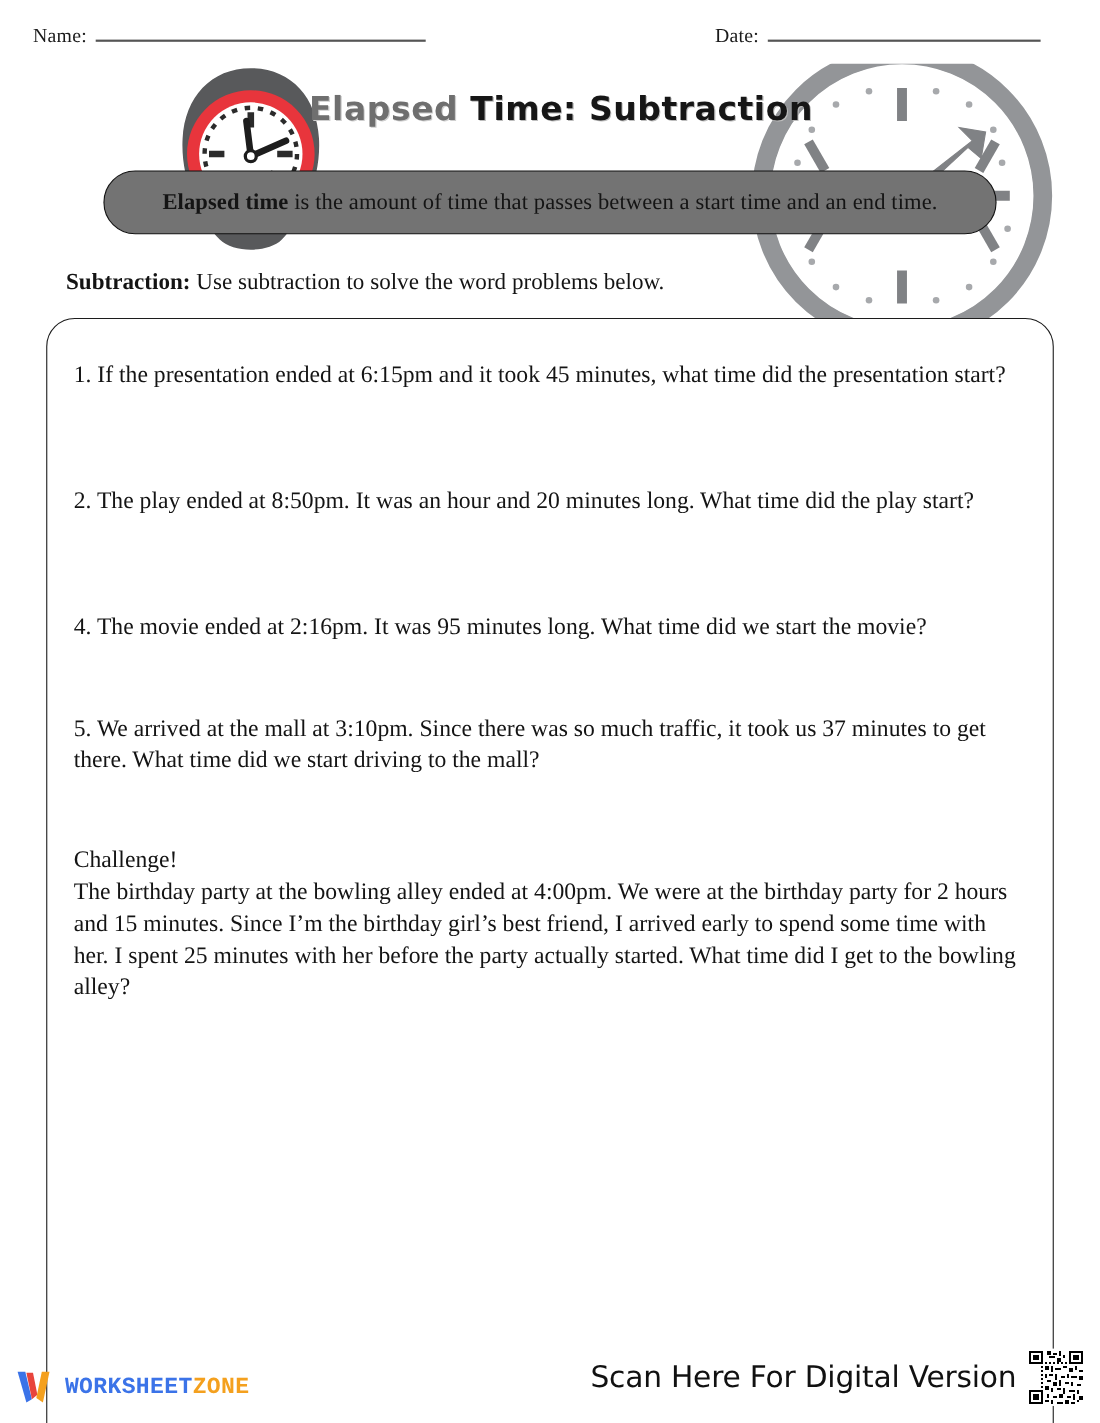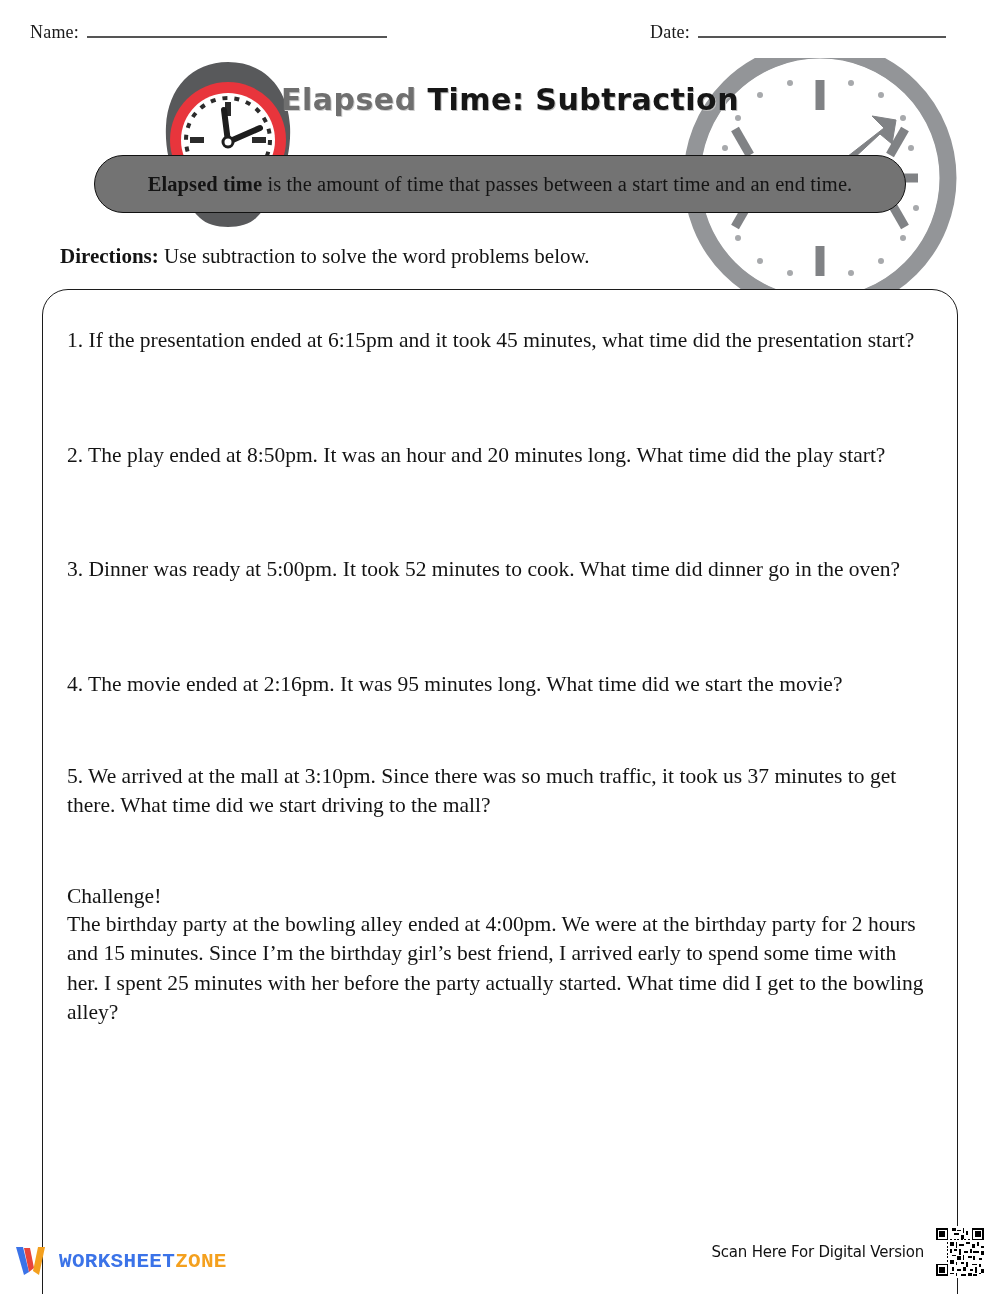--- a/index.html
+++ b/index.html
@@ -207,21 +207,21 @@
   .scan-wrap {
     position: absolute;
     right: 14px;
     bottom: 16px;
     display: flex;
     align-items: center;
     gap: 10px;
   }
   .scan-text {
     font-family: "DejaVu Sans", sans-serif;
-    font-size: 15px;
+    font-size: 27px;
     color: #111111;
     letter-spacing: -0.2px;
   }
   .qr {
     width: 52px;
     height: 52px;
     display: block;
     background: #ffffff;
   }
 </style>
@@ -324,27 +324,26 @@
   <span class="title-part-1">Elapsed </span><span class="title-part-2">Time: Subtraction</span>
 </div>
 
 <div class="definition-box">
   <div class="definition-text">
     <b>Elapsed time</b><span> is the amount of time that passes between a start time and an end time.</span>
   </div>
 </div>
 
 <div class="directions">
-  <b>Directions:</b><span> Use subtraction to solve the word problems below.</span>
+  <b>Subtraction:</b><span> Use subtraction to solve the word problems below.</span>
 </div>
 
 <div class="problems-panel">
   <p class="problem p1">1. If the presentation ended at 6:15pm and it took 45 minutes, what time did the presentation start?</p>
   <p class="problem p2">2. The play ended at 8:50pm. It was an hour and 20 minutes long. What time did the play start?</p>
-  <p class="problem p3">3. Dinner was ready at 5:00pm. It took 52 minutes to cook. What time did dinner go in the oven?</p>
   <p class="problem p4">4. The movie ended at 2:16pm. It was 95 minutes long. What time did we start the movie?</p>
   <p class="problem p5">5. We arrived at the mall at 3:10pm. Since there was so much traffic, it took us 37 minutes to get there. What time did we start driving to the mall?</p>
   <p class="challenge-title">Challenge!</p>
   <p class="challenge-body">The birthday party at the bowling alley ended at 4:00pm. We were at the birthday party for 2 hours and 15 minutes. Since I’m the birthday girl’s best friend, I arrived early to spend some time with her. I spent 25 minutes with her before the party actually started. What time did I get to the bowling alley?</p>
 </div>
 
 <div class="footer">
 
   <div class="logo">
     <span class="logo-mark">

